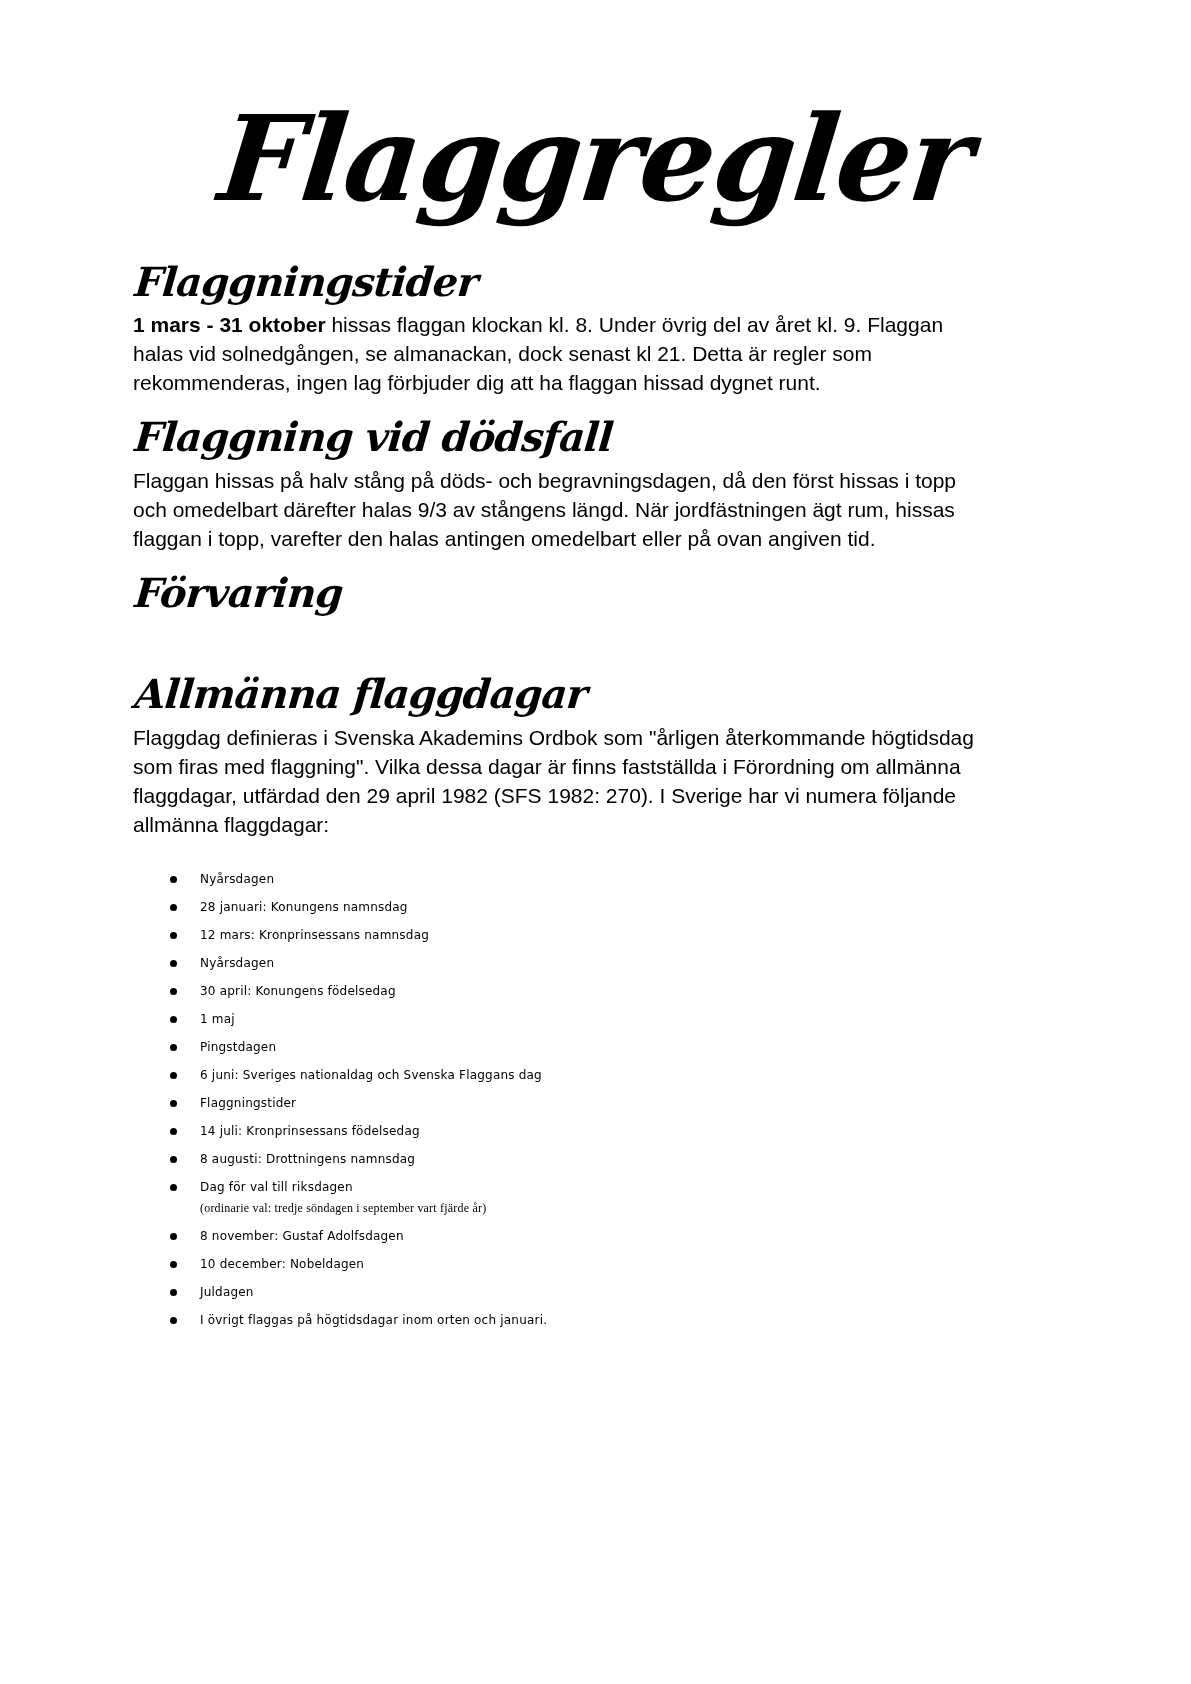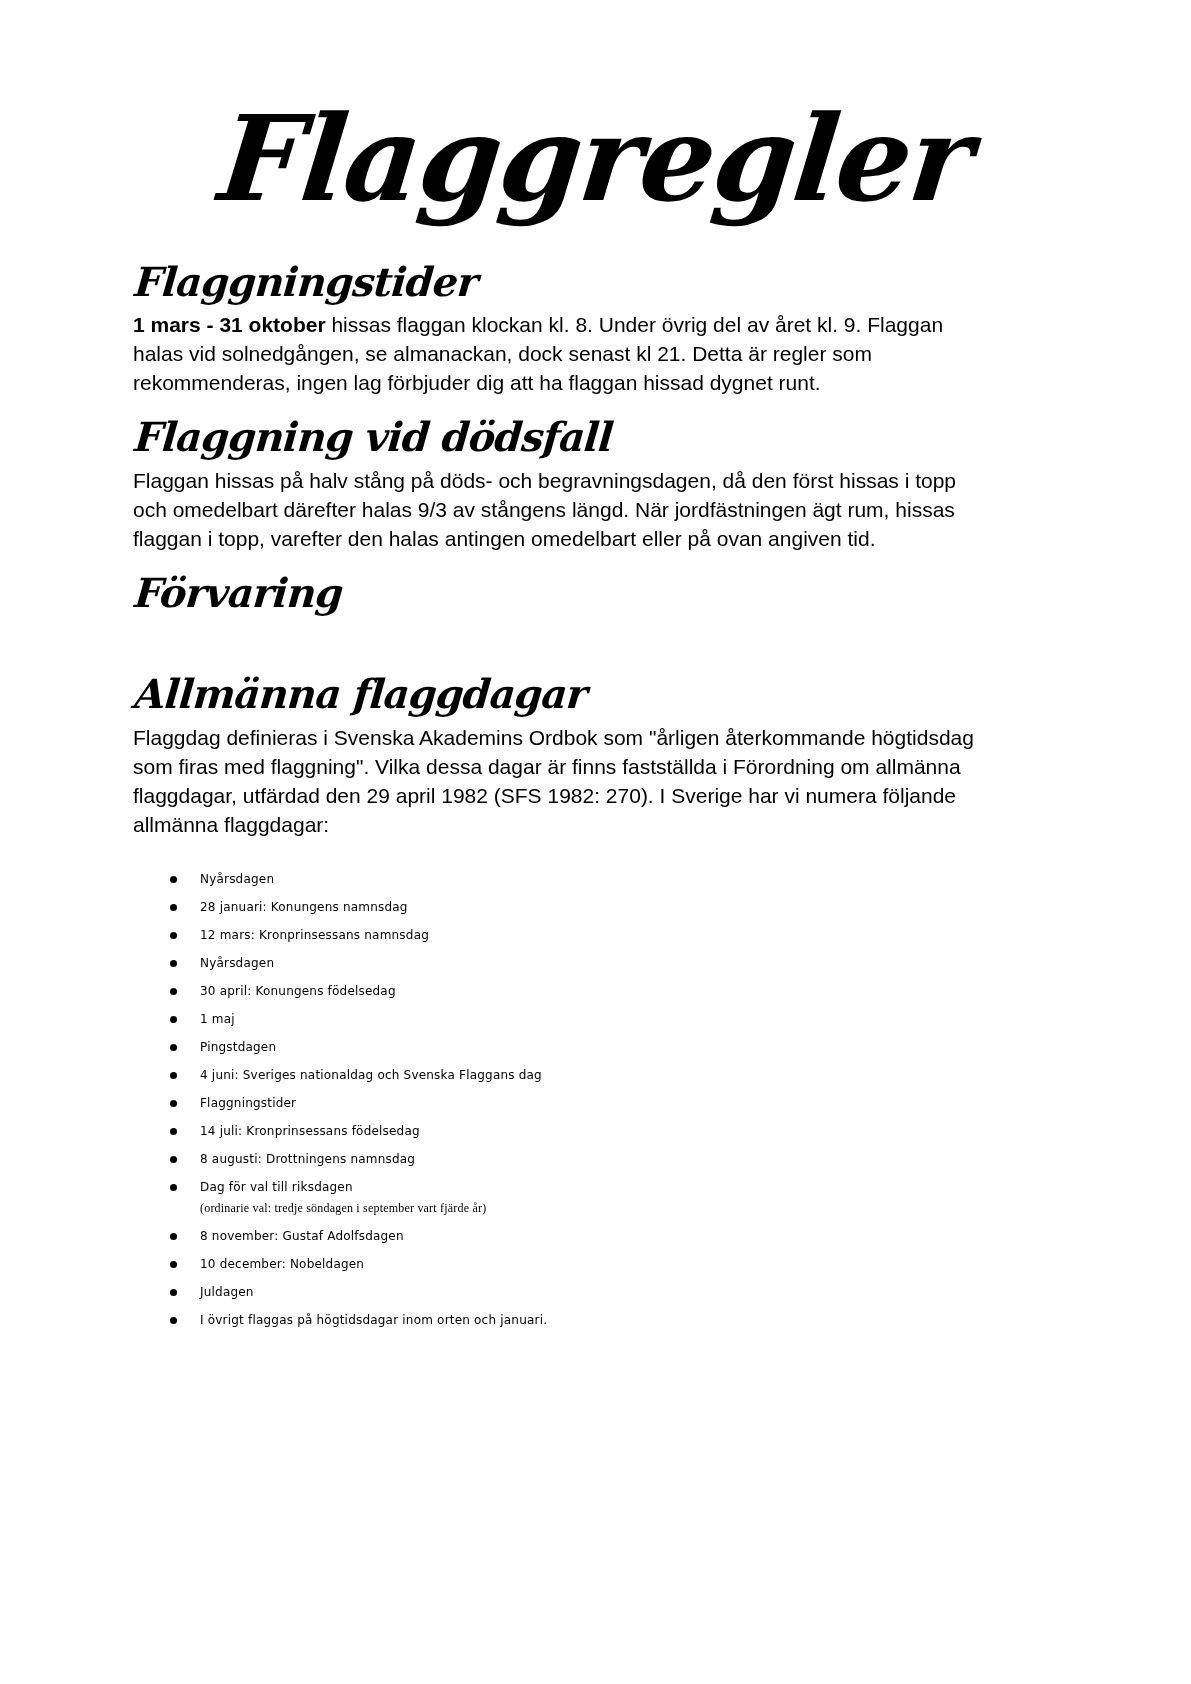--- a/index.html
+++ b/index.html
@@ -111,21 +111,21 @@
       <p class="body-text">Flaggdag definieras i Svenska Akademins Ordbok som "årligen återkommande högtidsdag som firas med flaggning". Vilka dessa dagar är finns fastställda i Förordning om allmänna flaggdagar, utfärdad den 29 april 1982 (SFS 1982: 270). I Sverige har vi numera följande allmänna flaggdagar:</p>
 
       <ul class="flag-days">
           <li><span class="bullet"></span><span>Nyårsdagen</span></li>
           <li><span class="bullet"></span><span>28 januari: Konungens namnsdag</span></li>
           <li><span class="bullet"></span><span>12 mars: Kronprinsessans namnsdag</span></li>
           <li><span class="bullet"></span><span>Nyårsdagen</span></li>
           <li><span class="bullet"></span><span>30 april: Konungens födelsedag</span></li>
           <li><span class="bullet"></span><span>1 maj</span></li>
           <li><span class="bullet"></span><span>Pingstdagen</span></li>
-          <li><span class="bullet"></span><span>4 juni: Sveriges nationaldag och Svenska Flaggans dag</span></li>
+          <li><span class="bullet"></span><span>6 juni: Sveriges nationaldag och Svenska Flaggans dag</span></li>
           <li><span class="bullet"></span><span>Flaggningstider</span></li>
           <li><span class="bullet"></span><span>14 juli: Kronprinsessans födelsedag</span></li>
           <li><span class="bullet"></span><span>8 augusti: Drottningens namnsdag</span></li>
           <li><span class="bullet"></span><span>Dag för val till riksdagen</span><span class="note">(ordinarie val: tredje söndagen i september vart fjärde år)</span></li>
           <li><span class="bullet"></span><span>8 november: Gustaf Adolfsdagen</span></li>
           <li><span class="bullet"></span><span>10 december: Nobeldagen</span></li>
           <li><span class="bullet"></span><span>Juldagen</span></li>
           <li><span class="bullet"></span><span>I övrigt flaggas på högtidsdagar inom orten och januari.</span></li>
         </ul>
     </section>

